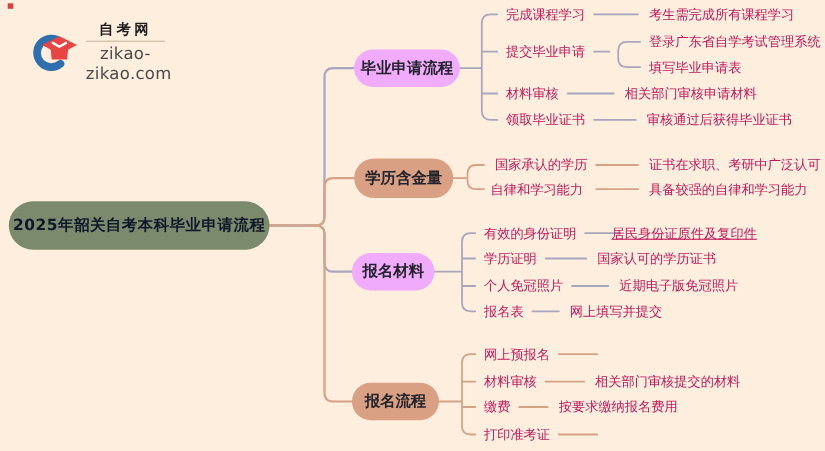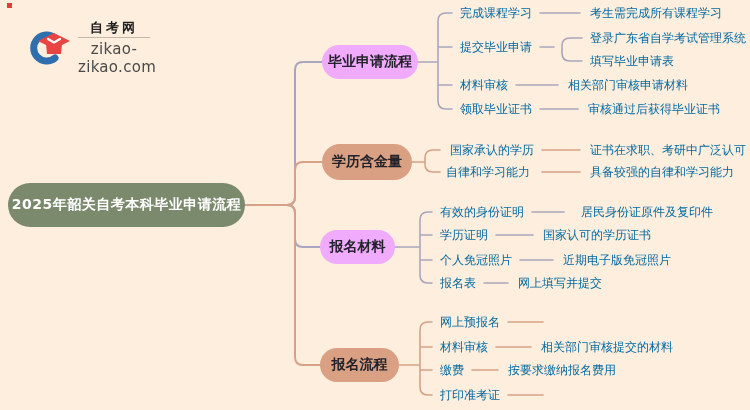--- a/index.html
+++ b/index.html
@@ -12,29 +12,29 @@
   
   .logo{position:absolute;left:28px;top:20px;display:flex;align-items:center;}
   .logo-text{margin-left:6px;width:72px;text-align:center;}
   .site-name{font-size:13px;font-weight:bold;color:#1e1e1e;letter-spacing:3px;line-height:15px;}
   .site-rule{height:1px;background:#c9b6a4;margin:2px 0 2px 0;}
   .site-url{font-size:15px;color:#4a4a4a;letter-spacing:0.3px;}
   
   .pill{position:absolute;display:flex;align-items:center;justify-content:center;
         border-radius:18px;font-weight:bold;color:#23232b;font-size:14px;white-space:nowrap;}
   .pill.root{left:8px;top:183px;width:237px;height:44px;border-radius:22px;
-        background:#7b8a6d;color:#ffffff;font-size:14px;letter-spacing:0.5px;}
+        background:#7b8a6d;color:#0f172a;font-size:14px;letter-spacing:0.5px;}
   .pill.lav{background:#f0abfc;}
   .pill.tan{background:#d9a084;}
   .p1{left:322px;top:45px;width:96px;height:34px;}
   .p2{left:322px;top:144px;width:90px;height:36px;}
   .p3{left:320px;top:230px;width:75px;height:34px;}
   .p4{left:320px;top:348px;width:79px;height:34px;}
   
-  .txt{position:absolute;height:18px;line-height:18px;font-size:12px;color:#0369a1;white-space:nowrap;}
+  .txt{position:absolute;height:18px;line-height:18px;font-size:12px;color:#be185d;white-space:nowrap;}
   svg.wires{position:absolute;left:0;top:0;}
   .wire{fill:none;stroke-linecap:round;stroke-linejoin:round;}
   .wire.main{stroke-width:2px;}
   .wire.sub{stroke-width:1.6px;}
   .wire.lavs{stroke:#a9a5bf;}
   .wire.tans{stroke:#d5a287;}
 </style>
 </head>
 <body>
 
@@ -104,21 +104,21 @@
   <div class="txt" style="left:568px;top:76px;">相关部门审核申请材料</div>
   <div class="txt" style="left:460px;top:100px;">领取毕业证书</div>
   <div class="txt" style="left:588px;top:100px;">审核通过后获得毕业证书</div>
 
   <div class="txt" style="left:590px;top:141px;">证书在求职、考研中广泛认可</div>
   <div class="txt" style="left:450px;top:141px;">国家承认的学历</div>
   <div class="txt" style="left:446px;top:163px;">自律和学习能力</div>
   <div class="txt" style="left:590px;top:163px;">具备较强的自律和学习能力</div>
 
   <div class="txt" style="left:440px;top:203px;">有效的身份证明</div>
-  <div class="txt" style="left:581px;top:203px;">居民身份证原件及复印件</div>
+  <div class="txt" style="left:556px;top:203px;text-decoration:underline;">居民身份证原件及复印件</div>
   <div class="txt" style="left:440px;top:226px;">学历证明</div>
   <div class="txt" style="left:543px;top:226px;">国家认可的学历证书</div>
   <div class="txt" style="left:440px;top:251px;">个人免冠照片</div>
   <div class="txt" style="left:563px;top:251px;">近期电子版免冠照片</div>
   <div class="txt" style="left:440px;top:274px;">报名表</div>
   <div class="txt" style="left:518px;top:274px;">网上填写并提交</div>
 
   <div class="txt" style="left:440px;top:313px;">网上预报名</div>
   <div class="txt" style="left:440px;top:338px;">材料审核</div>
   <div class="txt" style="left:541px;top:338px;">相关部门审核提交的材料</div>

